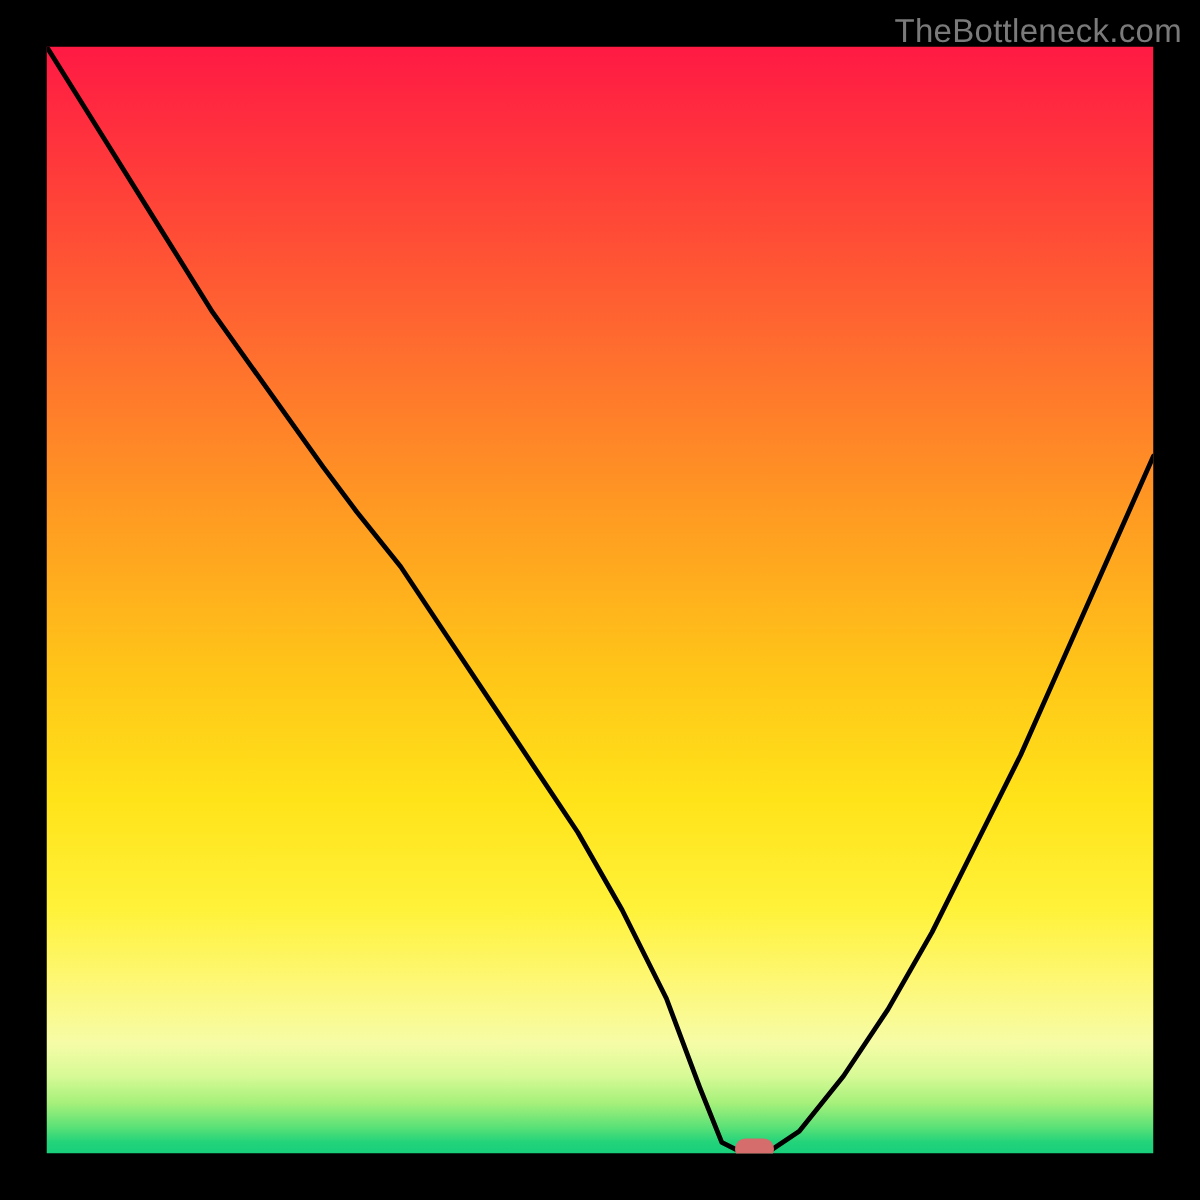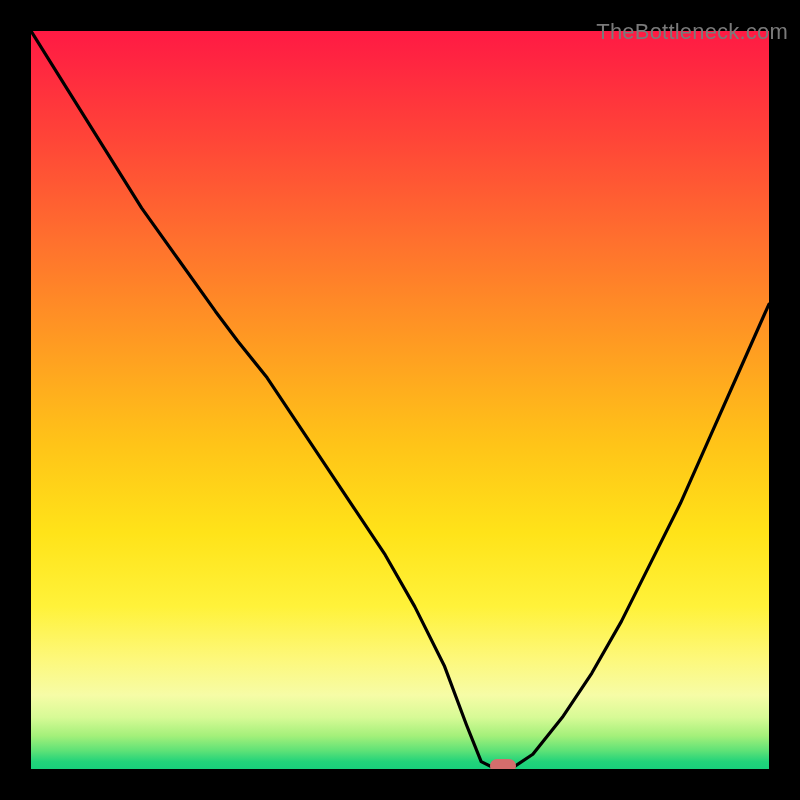--- a/index.html
+++ b/index.html
@@ -12,21 +12,21 @@
     font-family: Arial, Helvetica, sans-serif;
   }
   .frame {
     position: relative;
     width: 800px;
     height: 800px;
     background: #000;
   }
   .watermark {
     position: absolute;
-    top: 19px;
+    top: 8px;
     right: 12px;
     color: #7a7a7a;
     font-size: 22px;
     font-weight: 500;
     letter-spacing: 0.2px;
     z-index: 50;
     user-select: none;
   }
   .plot {
     position: absolute;

